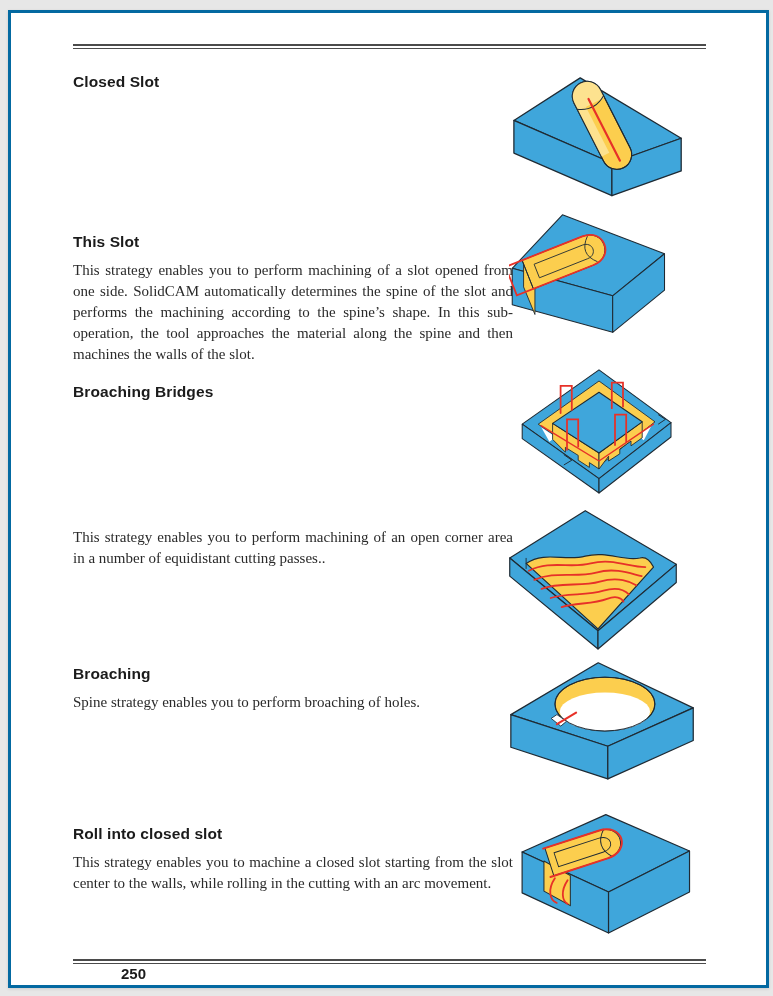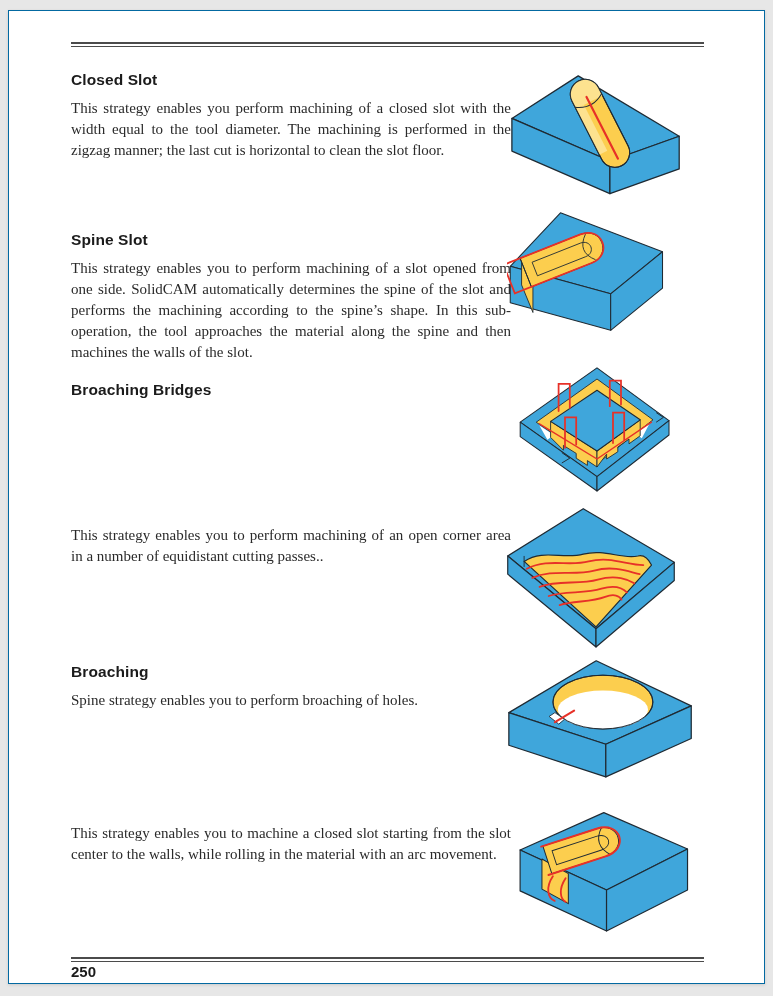--- a/index.html
+++ b/index.html
@@ -5,21 +5,21 @@
   html,body{margin:0;padding:0;}
   body{
     width:773px;height:996px;
     background:#e7e7e7;
     font-family:"Liberation Serif", serif;
     position:relative;
     overflow:hidden;
   }
   .sheet{
     position:absolute;left:8px;top:10px;width:755px;height:972px;
-    background:#ffffff;border:1px solid #0369a1;
+    background:#ffffff;border:3px solid #0369a1;
     box-shadow:0 1px 3px rgba(0,0,0,0.12);
   }
   .double-rule{
     position:absolute;left:62px;width:633px;height:2px;
     border-top:2px solid #4b4b4b;border-bottom:1px solid #4b4b4b;
   }
   .section{position:absolute;left:62px;width:440px;}
   .section h2{
     font-family:"Liberation Sans", sans-serif;
     font-size:15.5px;font-weight:bold;color:#1b1b1b;
@@ -45,40 +45,39 @@
 </style>
 </head>
 <body>
 
 <div class="sheet">
 
   <div class="double-rule" style="top:31px;"></div>
 
   <div class="section" style="top:60px;">
     <h2>Closed Slot</h2>
-    <p>This strategy enables you perform machining of a closed slot with the width equal to the tool diameter. The machining is performed in the zigzag manner; the last cut is horizontal to clean the slot floor.</p>
   </div>
   <div class="fig" style="left:492px;top:50px;width:198px;">
     <svg viewBox="0 0 200 150">
       <polygon class="blk" points="11,58 78,15 180,76 110,101"></polygon>
       <polygon class="blk" points="11,58 110,101 110,134 11,91"></polygon>
       <polygon class="blk" points="110,101 180,76 180,109 110,134"></polygon>
       <g transform="translate(100,63) rotate(-27)">
         <rect class="yel" x="-15" y="-48" width="30" height="96" rx="15"></rect>
         <path class="yell" d="M-15,-24 L-15,-33 A15,15 0 0 1 15,-33 L15,-24 Z"></path>
         <rect class="yell" x="-15" y="-24" width="9" height="52"></rect>
         <path class="dk" d="M-15,-26 Q0,-16 15,-26"></path>
         <rect class="dk" x="-15" y="-48" width="30" height="96" rx="15"></rect>
         <path class="red" d="M0,-30 L0,40"></path>
       </g>
     </svg>
   </div>
 
   <div class="section" style="top:220px;">
-    <h2>Spine Slot</h2>
+    <h2>This Slot</h2>
     <p>This strategy enables you to perform machining of a slot opened from one side. SolidCAM automatically determines the spine of the slot and performs the machining according to the spine’s shape. In this sub-operation, the tool approaches the material along the spine and then machines the walls of the slot.</p>
   </div>
   <div class="fig" style="left:498px;top:197px;width:162px;">
     <svg viewBox="0 0 200 160">
       <polygon class="blk" points="4,72 66,6 192,54 128,106"></polygon>
       <polygon class="blk" points="4,72 128,106 128,151 4,117"></polygon>
       <polygon class="blk" points="128,106 192,54 192,99 128,151"></polygon>
       <path class="yel" d="M18,63 L32,97 L32,129 L18,95 Z"></path>
       <g transform="translate(25,79) rotate(-21.6)">
         <path class="yel" d="M-2,-19 L78,-19 C106,-19 106,19 78,19 L-2,19 Z"></path>
@@ -143,35 +142,36 @@
       <polygon class="blk" points="105,93 194,53 194,87 105,127"></polygon>
       <ellipse class="yel" cx="102" cy="49" rx="52" ry="28"></ellipse>
       <ellipse class="wht" cx="102" cy="57" rx="47" ry="20"></ellipse>
       <ellipse class="dk" cx="102" cy="49" rx="52" ry="28"></ellipse>
       <polygon class="wht" points="46,64 56,72 62,67 52,60" style="stroke:#1f2a33;stroke-width:0.9"></polygon>
       <path class="red" d="M52,70 L72,58"></path>
     </svg>
   </div>
 
   <div class="section" style="top:812px;">
-    <p>This strategy enables you to machine a closed slot starting from the slot center to the walls, while rolling in the material with an arc movement.</p>
+    <h2>Roll into closed slot</h2>
+    <p>This strategy enables you to machine a closed slot starting from the slot center to the walls, while rolling in the cutting with an arc movement.</p>
   </div>
   <div class="fig" style="left:502px;top:798px;width:182px;">
     <svg viewBox="0 0 200 145">
       <polygon class="blk" points="10,45 102,4 194,44 105,89"></polygon>
       <polygon class="blk" points="10,45 105,89 105,134 10,90"></polygon>
       <polygon class="blk" points="105,89 194,44 194,89 105,134"></polygon>
       <path class="yel" d="M34,55 L63,71 L63,104 L34,88 Z"></path>
       <g transform="translate(40,56) rotate(-18)">
         <path class="yel" d="M0,-16 L62,-16 C88,-16 88,16 62,16 L0,16 Z"></path>
         <path class="dk" d="M8,-8 L60,-8 C74,-8 74,8 60,8 L8,8 Z"></path>
         <path class="dk" d="M68,-16 Q52,0 68,16"></path>
         <path class="red" d="M-2,-16 L62,-16 C90,-16 90,16 62,16 L-4,16"></path>
       </g>
       <path class="red" style="stroke-width:2" d="M46,74 C38,86 40,98 48,101"></path>
       <path class="red" style="stroke-width:2" d="M60,76 C52,88 54,99 60,102"></path>
     </svg>
   </div>
 
   <div class="double-rule" style="top:946px;"></div>
-  <div class="page-number" style="top:952px;">250</div>
+  <div class="page-number" style="top:952px;margin-left:48px;">250</div>
 
 </div>
 
 </body></html>

